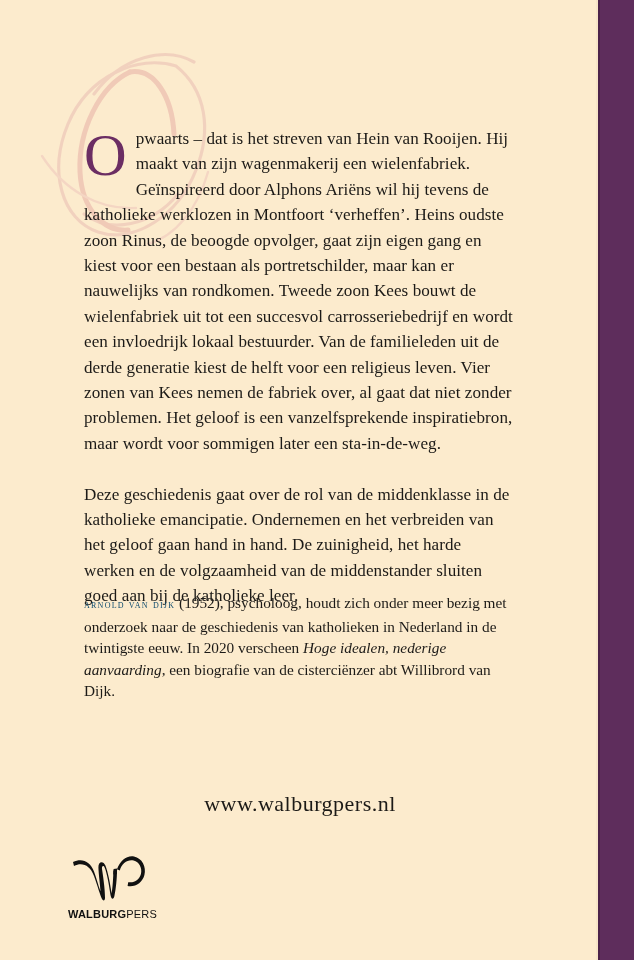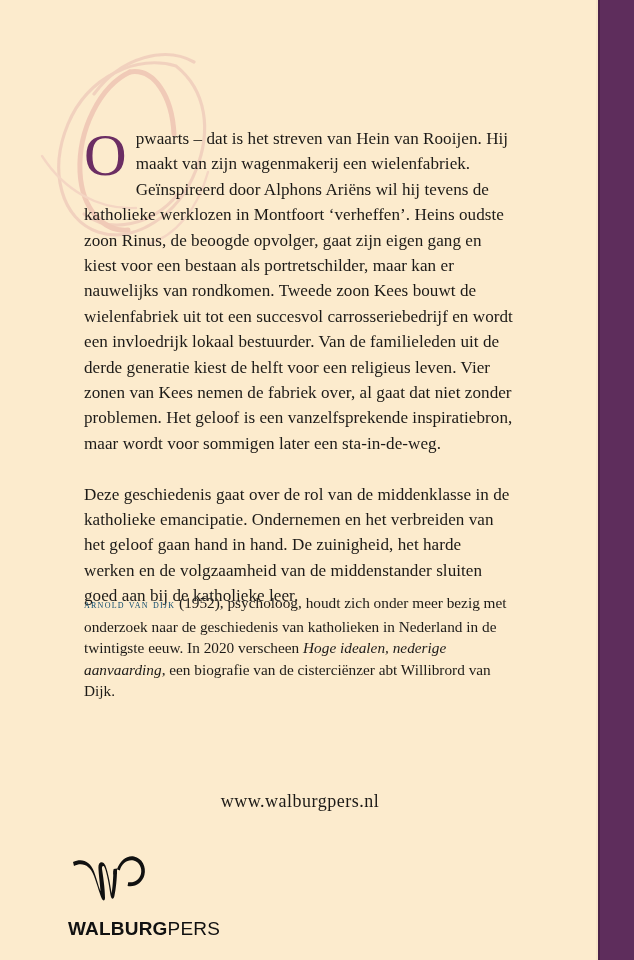--- a/index.html
+++ b/index.html
@@ -113,40 +113,40 @@
   }
   .title-italic { font-style: italic; }
 
   
   .website {
     position: absolute;
     left: 0;
     top: 791px;
     width: 432px;
     text-align: center;
-    font-size: 18px;
+    font-size: 22px;
     letter-spacing: 0.5px;
     color: #1c1a17;
   }
 
   
   .logo {
     position: absolute;
     left: 68px;
     top: 852px;
     width: 105px;
   }
   .logo-mark {
     display: block;
     margin-left: 4px;
   }
   .logo-word {
-    margin-top: 14px;
+    margin-top: 4px;
     font-family: "Liberation Sans", sans-serif;
-    font-size: 19px;
+    font-size: 11px;
     color: #111111;
     letter-spacing: 0.2px;
     white-space: nowrap;
   }
   .logo-word .wb { font-weight: 700; }
   .logo-word .pr { font-weight: 400; }
 </style>
 </head>
 <body>
 

